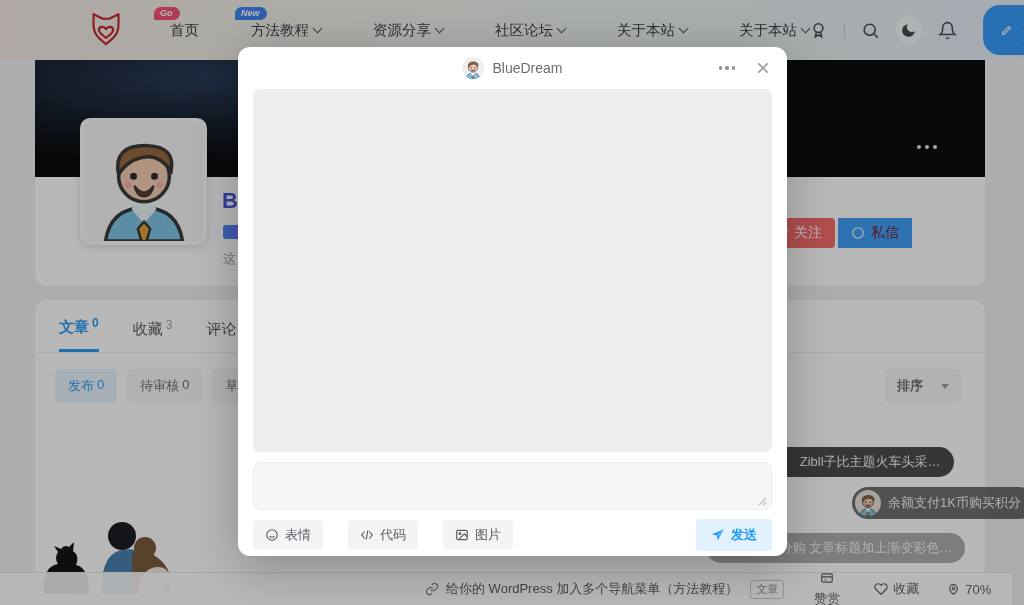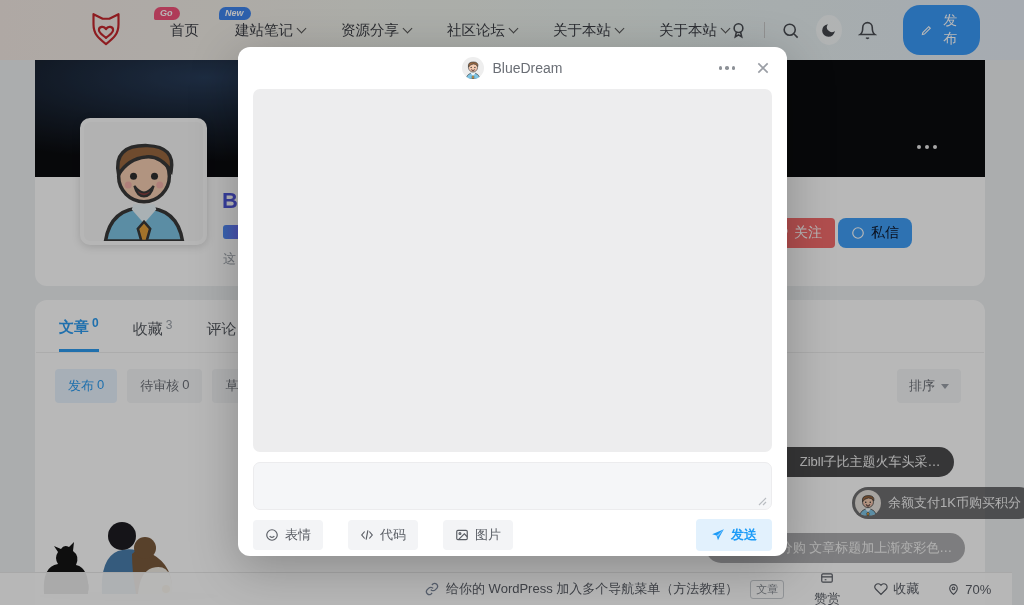--- a/index.html
+++ b/index.html
@@ -5,21 +5,21 @@
   * { margin:0; padding:0; box-sizing:border-box; }
   html,body { width:1024px; height:605px; overflow:hidden; }
   body { font-family:"Liberation Sans","DejaVu Sans",sans-serif; }
   #app { position:relative; width:1024px; height:605px; background:#eef0f2; overflow:hidden; }
 
   
   .nav { position:absolute; top:0; left:0; right:0; height:60px;
          background:linear-gradient(90deg,#f3e9e4 0%, #eff0e9 35%, #e9f1ef 65%, #e6eef6 100%);
          display:flex; align-items:center; padding:0 54px 0 86px; z-index:1; }
   .logo { width:40px; height:40px; margin-right:44px; flex:none; }
-  .nav-menu { display:flex; align-items:center; gap:36px; }
+  .nav-menu { display:flex; align-items:center; gap:52px; }
   .nav-item { position:relative; display:flex; align-items:center; gap:5px;
               font-size:14.5px; color:#3d3f46; cursor:pointer; white-space:nowrap; }
   .nav-badge { position:absolute; top:-14px; left:-16px; font-size:9px; font-style:italic; font-weight:bold;
                color:#fff; padding:2px 7px 2px 6px; border-radius:9px 9px 9px 2px; line-height:1; }
   .badge-go  { background:#f3537b; }
   .badge-new { background:#3f85ef; }
   .chev { width:7px; height:7px; border-right:1.4px solid #555; border-bottom:1.4px solid #555;
           transform:rotate(45deg); margin-top:-4px; }
   .nav-right { margin-left:auto; display:flex; align-items:center; gap:16px; }
   .nav-ic { width:20px; height:20px; display:flex; align-items:center; justify-content:center; cursor:pointer; }
@@ -44,38 +44,38 @@
   .profile-name { position:absolute; left:187px; top:128px; font-size:22px; font-weight:bold;
                   background:linear-gradient(90deg,#4a57d8,#8b3fd6); -webkit-background-clip:text;
                   background-clip:text; color:transparent; }
   .profile-lv { position:absolute; left:188px; top:165px; width:26px; height:14px; border-radius:3px;
                 background:linear-gradient(90deg,#4f8df5,#7a5cf0); }
   .profile-bio { position:absolute; left:188px; top:190px; font-size:13px; color:#9aa0a8; }
   .follow-btn { position:absolute; right:150px; top:158px; display:flex; align-items:center; gap:6px;
                 background:#f56c6c; color:#fff; font-size:14px; padding:6px 13px; border-radius:4px;
                 border:none; cursor:pointer; }
   .msg-btn { position:absolute; right:73px; top:158px; display:flex; align-items:center; gap:6px;
-             background:#409ff7; color:#0f172a; font-size:14px; padding:6px 13px; border-radius:8px;
+             background:#409ff7; color:#7f1d1d; font-size:14px; padding:6px 13px; border-radius:0;
              border:none; cursor:pointer; }
 
   
   .tabs-card { position:absolute; left:35px; top:300px; width:950px; height:400px;
                background:#fff; border-radius:12px; z-index:1; }
   .tab-row { display:flex; align-items:center; gap:34px; padding:18px 24px 0 24px; }
   .tab { font-size:15px; color:#565a61; cursor:pointer; padding-bottom:12px; display:flex; gap:3px; }
   .tab .cnt { font-size:12px; color:#9aa0a8; margin-top:-2px; }
   .tab.active { color:#2d9cf0; font-weight:bold; border-bottom:3px solid #2d9cf0; }
   .tab.active .cnt { color:#2d9cf0; }
   .tab-divider { height:1px; background:#efefef; margin:0 1px; }
   .filter-row { display:flex; align-items:center; gap:10px; padding:16px 24px 0 20px; }
   .filter-pill { font-size:13px; color:#6d7178; background:#f4f5f7; border:none; border-radius:4px;
                  padding:8px 13px; cursor:pointer; display:flex; gap:3px; }
   .filter-pill.active { background:#e8f3fe; color:#2d9cf0; }
   .sort-btn { margin-left:auto; font-size:13px; color:#6d7178; background:#f4f5f7; border:none;
-              border-radius:4px; padding:8px 12px; cursor:pointer; display:flex; align-items:center; gap:6px; }
+              border-radius:4px; padding:8px 12px; cursor:pointer; display:flex; align-items:center; gap:18px;font-weight:bold; }
   .caret-down { width:0; height:0; border-left:4px solid transparent; border-right:4px solid transparent;
                 border-top:5px solid #9aa0a8; }
 
   
   .illustration { position:absolute; left:14px; bottom:3px; z-index:1; }
 
   
   .bubble { position:absolute; display:flex; align-items:center; gap:7px; color:#f3f3f3; font-size:13px;
             border-radius:16px; padding:6px 13px; white-space:nowrap; z-index:2; cursor:pointer; }
   .bubble-1 { left:700px; top:447px; background:rgba(35,35,38,.82); }
@@ -142,21 +142,21 @@
       <path d="M9 17 L9 5 L20 10.5 L28 10.5 L39 5 L39 17 C39 29 33 34 24 41 C15 34 9 29 9 17 Z"></path>
       <path d="M24 23 c-2.5-4.5 -8.5-3 -8.5 1 c0 3.5 4.5 6 8.5 9.5 c4-3.5 8.5-6 8.5-9.5 c0-4 -6-5.5 -8.5-1 z"></path>
     </svg>
     <div class="nav-menu">
       <div class="nav-item">
         <span class="nav-badge badge-go">Go</span>
         <span>首页</span>
       </div>
       <div class="nav-item">
         <span class="nav-badge badge-new">New</span>
-        <span>建站笔记</span>
+        <span>方法教程</span>
         <i class="chev"></i>
       </div>
       <div class="nav-item">
         <span>资源分享</span>
         <i class="chev"></i>
       </div>
       <div class="nav-item">
         <span>社区论坛</span>
         <i class="chev"></i>
       </div>

